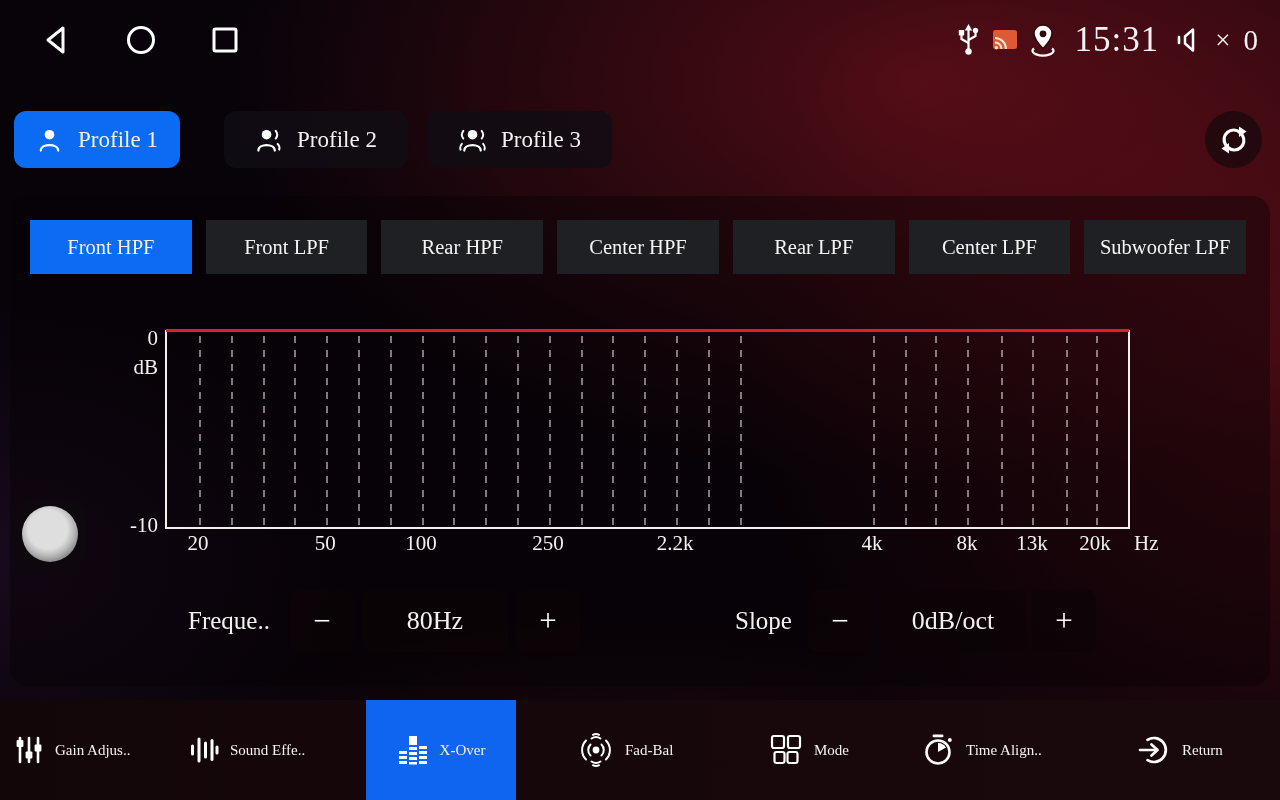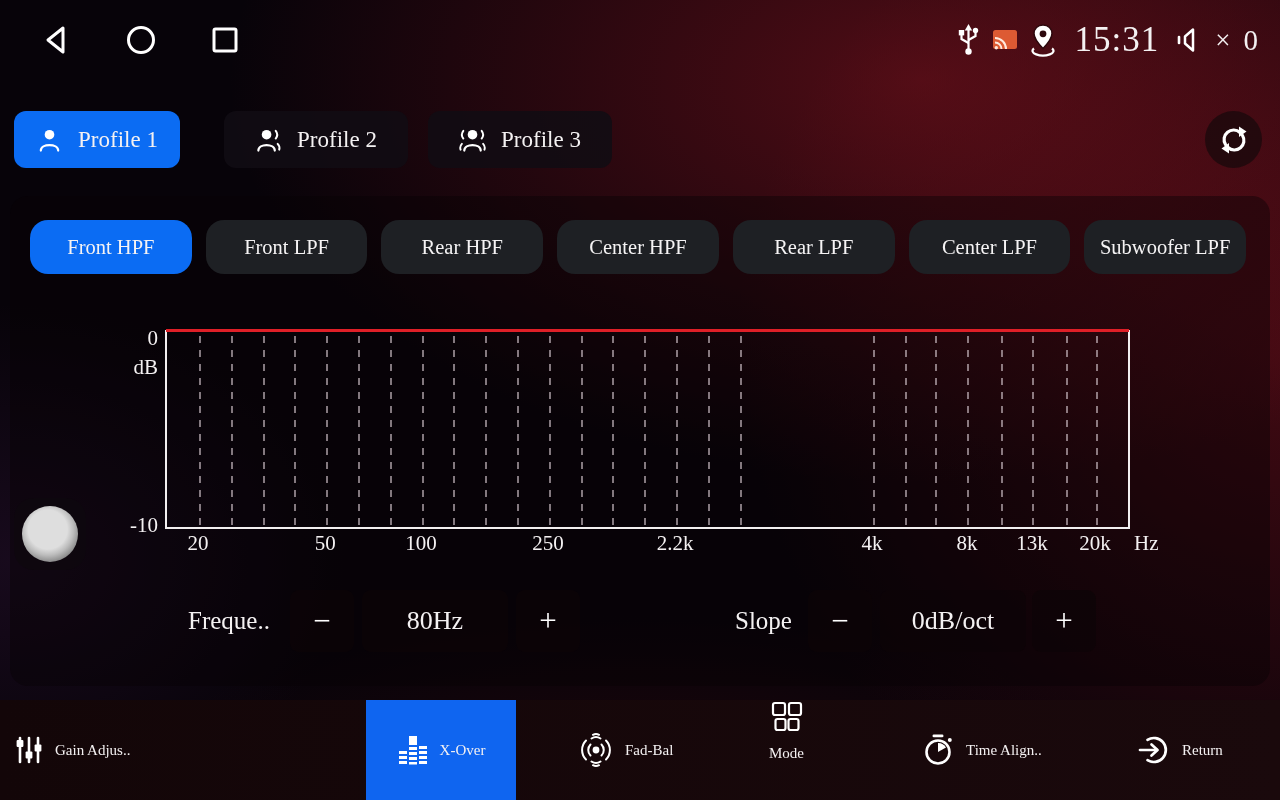--- a/index.html
+++ b/index.html
@@ -24,21 +24,21 @@
   .profile-tab{position:absolute;top:111px;height:57px;border-radius:12px;display:flex;align-items:center;justify-content:center;gap:15px;font-size:23px;background:rgba(17,13,19,.88);cursor:default;}
   .profile-tab.active{background:#0b6cf3;}
   #profile-1{left:14px;width:166px;}
   #profile-2{left:224px;width:184px;}
   #profile-3{left:428px;width:184px;}
   .sync-btn{position:absolute;top:111px;left:1205px;width:57px;height:57px;border-radius:50%;background:rgba(22,8,11,.72);display:flex;align-items:center;justify-content:center;}
   
   .panel{position:absolute;left:10px;top:196px;width:1260px;height:490px;border-radius:18px;background:rgba(8,2,4,.42);}
   
   .ftab-row{position:absolute;left:30px;top:220px;width:1216px;display:flex;gap:14px;}
-  .ftab{flex:1;height:54px;border-radius:18px;background:#1e2024;display:flex;align-items:center;justify-content:center;font-size:20.5px;color:#f5f3f4;}
+  .ftab{flex:1;height:54px;border-radius:0;background:#1e2024;display:flex;align-items:center;justify-content:center;font-size:20.5px;color:#f5f3f4;}
   .ftab.active{background:#0b6cf3;}
   
   .plot{position:absolute;left:165px;top:330px;width:961px;height:197px;border-left:2px solid #f2eff0;border-right:2px solid #f2eff0;border-bottom:2px solid #f2eff0;}
   .gridline{position:absolute;top:6px;bottom:2px;width:2px;transform:translateX(-50%);
     background:repeating-linear-gradient(180deg, rgba(214,200,207,.60) 0 7px, rgba(0,0,0,0) 7px 14px);}
   .response-line{position:absolute;left:-1px;right:-1px;height:3px;transform:translateY(-1px);}
   .ylab{position:absolute;left:90px;width:68px;text-align:right;font-size:21px;}
   .xtick-row{position:absolute;left:165px;top:531px;width:961px;height:28px;}
   .xtick{position:absolute;top:0;transform:translateX(-50%);font-size:21px;white-space:nowrap;}
   .x-unit{position:absolute;left:1134px;top:531px;font-size:21px;}
@@ -53,21 +53,21 @@
   .ctl-btn{position:absolute;top:590px;width:64px;height:62px;border-radius:9px;background:rgba(12,4,7,.72);display:flex;align-items:center;justify-content:center;font-size:31px;color:#fff;}
   .ctl-val{position:absolute;top:590px;width:146px;height:62px;border-radius:9px;background:rgba(12,4,7,.72);display:flex;align-items:center;justify-content:center;font-size:26px;}
   #freq-minus{left:290px;} #freq-value{left:362px;} #freq-plus{left:516px;}
   #slope-minus{left:808px;} #slope-value{left:880px;} #slope-plus{left:1032px;}
   
   .bottom-bar{position:absolute;left:0;top:700px;width:1280px;height:100px;background:linear-gradient(90deg,#130608,#1a090c);}
   .bnav{position:absolute;top:700px;height:100px;display:flex;align-items:center;gap:11px;font-size:15px;white-space:nowrap;}
   .bnav svg{display:block;flex:none;}
   #bnav-gain{left:14px;} #bnav-sound{left:189px;}
   #bnav-xover{left:366px;width:150px;justify-content:center;background:#0f65f0;}
-  #bnav-fadbal{left:578px;} #bnav-mode{left:769px;flex-direction:column;} #bnav-time{left:921px;} #bnav-return{left:1137px;}
+  #bnav-fadbal{left:578px;} #bnav-mode{left:769px;} #bnav-time{left:921px;} #bnav-return{left:1137px;}
 </style>
 </head>
 <body>
 
 <div id="stage">
 
   <div class="nav-sys">
     <svg width="34" height="34" viewBox="0 0 34 34">
         <polygon points="23,5 8,17 23,29" fill="none" stroke="#fff" stroke-width="3" stroke-linejoin="round"></polygon>
       </svg>
@@ -230,20 +230,32 @@
         </g>
       <g fill="#fff">
           <rect x="2.6" y="5" width="6.8" height="7" rx="1"></rect>
           <rect x="11.6" y="16.5" width="6.8" height="7" rx="1"></rect>
           <rect x="20.6" y="9.5" width="6.8" height="7" rx="1"></rect>
         </g>
     </svg>
     <span>Gain Adjus..</span>
   </div>
 
+  <div id="bnav-sound" class="bnav">
+    <svg width="30" height="30" viewBox="0 0 30 30">
+      <g stroke="#fff" stroke-width="3" stroke-linecap="round">
+        <path d="M3.5,11 V19"></path>
+          <path d="M10,4 V26"></path>
+          <path d="M16.5,8 V22"></path>
+          <path d="M23,5.5 V24.5"></path>
+          <path d="M28,12 V18"></path>
+      </g>
+    </svg>
+    <span>Sound Effe..</span>
+  </div>
 
   <div id="bnav-xover" class="bnav active">
     <svg width="32" height="32" viewBox="0 0 32 32">
       <g fill="#fff">
         <rect x="2" y="17" width="8" height="3"></rect>
           <rect x="2" y="22" width="8" height="3"></rect>
           <rect x="2" y="27" width="8" height="3"></rect>
         <rect x="12" y="2" width="8" height="9"></rect>
           <rect x="12" y="13" width="8" height="3"></rect>
           <rect x="12" y="18" width="8" height="3"></rect>

